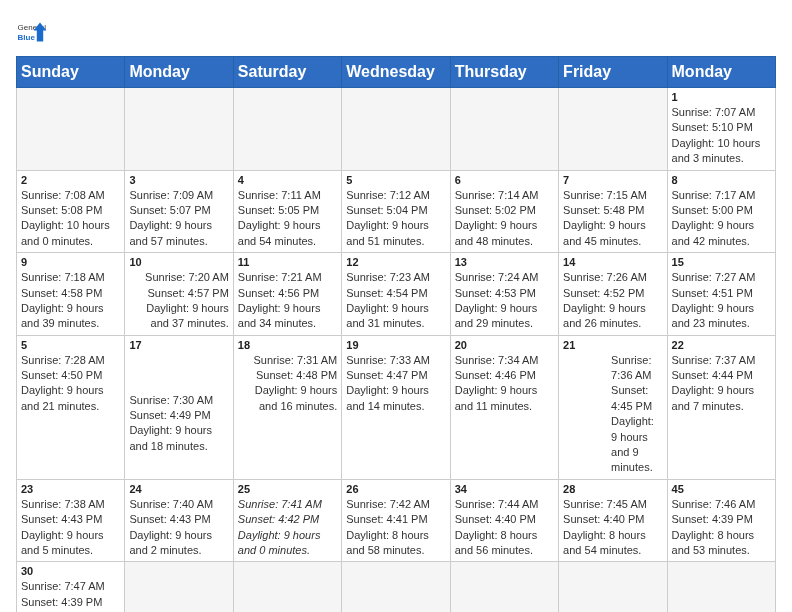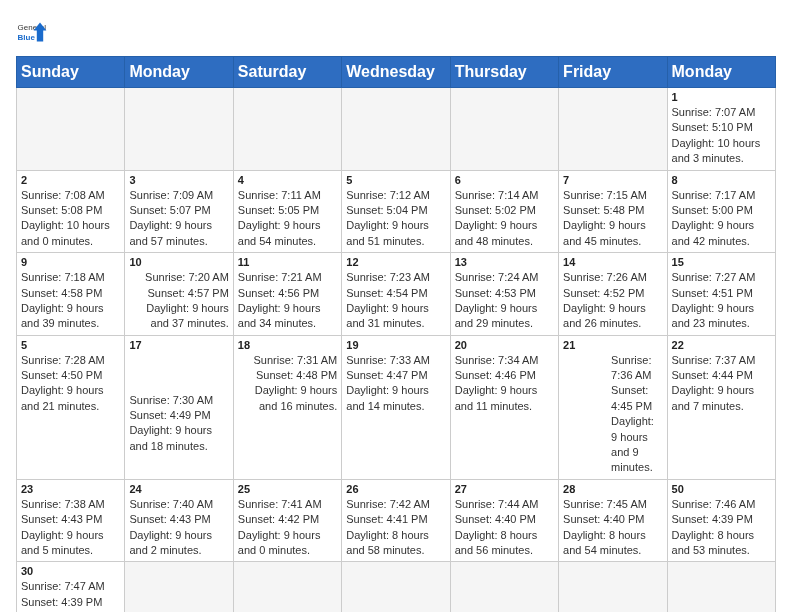--- a/index.html
+++ b/index.html
@@ -264,44 +264,44 @@
 Daylight: 9 hours and 5 minutes.</div>
         </td>
         <td>
           <span class="day-number">24</span>
           <div class="day-info" style="white-space: pre-line;">Sunrise: 7:40 AM
 Sunset: 4:43 PM
 Daylight: 9 hours and 2 minutes.</div>
         </td>
         <td>
           <span class="day-number">25</span>
-          <div class="day-info" style="white-space: pre-line;">Sunrise: 7:41 AM
+          <div class="day-info" style="white-space: pre-line; font-style: italic;">Sunrise: 7:41 AM
 Sunset: 4:42 PM
 Daylight: 9 hours and 0 minutes.</div>
         </td>
         <td>
           <span class="day-number">26</span>
           <div class="day-info" style="white-space: pre-line;">Sunrise: 7:42 AM
 Sunset: 4:41 PM
 Daylight: 8 hours and 58 minutes.</div>
         </td>
         <td>
-          <span class="day-number">27</span>
+          <span class="day-number">34</span>
           <div class="day-info" style="white-space: pre-line;">Sunrise: 7:44 AM
 Sunset: 4:40 PM
 Daylight: 8 hours and 56 minutes.</div>
         </td>
         <td>
           <span class="day-number">28</span>
           <div class="day-info" style="white-space: pre-line;">Sunrise: 7:45 AM
 Sunset: 4:40 PM
 Daylight: 8 hours and 54 minutes.</div>
         </td>
         <td>
-          <span class="day-number">50</span>
+          <span class="day-number">45</span>
           <div class="day-info" style="white-space: pre-line;">Sunrise: 7:46 AM
 Sunset: 4:39 PM
 Daylight: 8 hours and 53 minutes.</div>
         </td>
       </tr>
       <tr>
         <td>
           <span class="day-number">30</span>
           <div class="day-info" style="white-space: pre-line;">Sunrise: 7:47 AM
 Sunset: 4:39 PM

